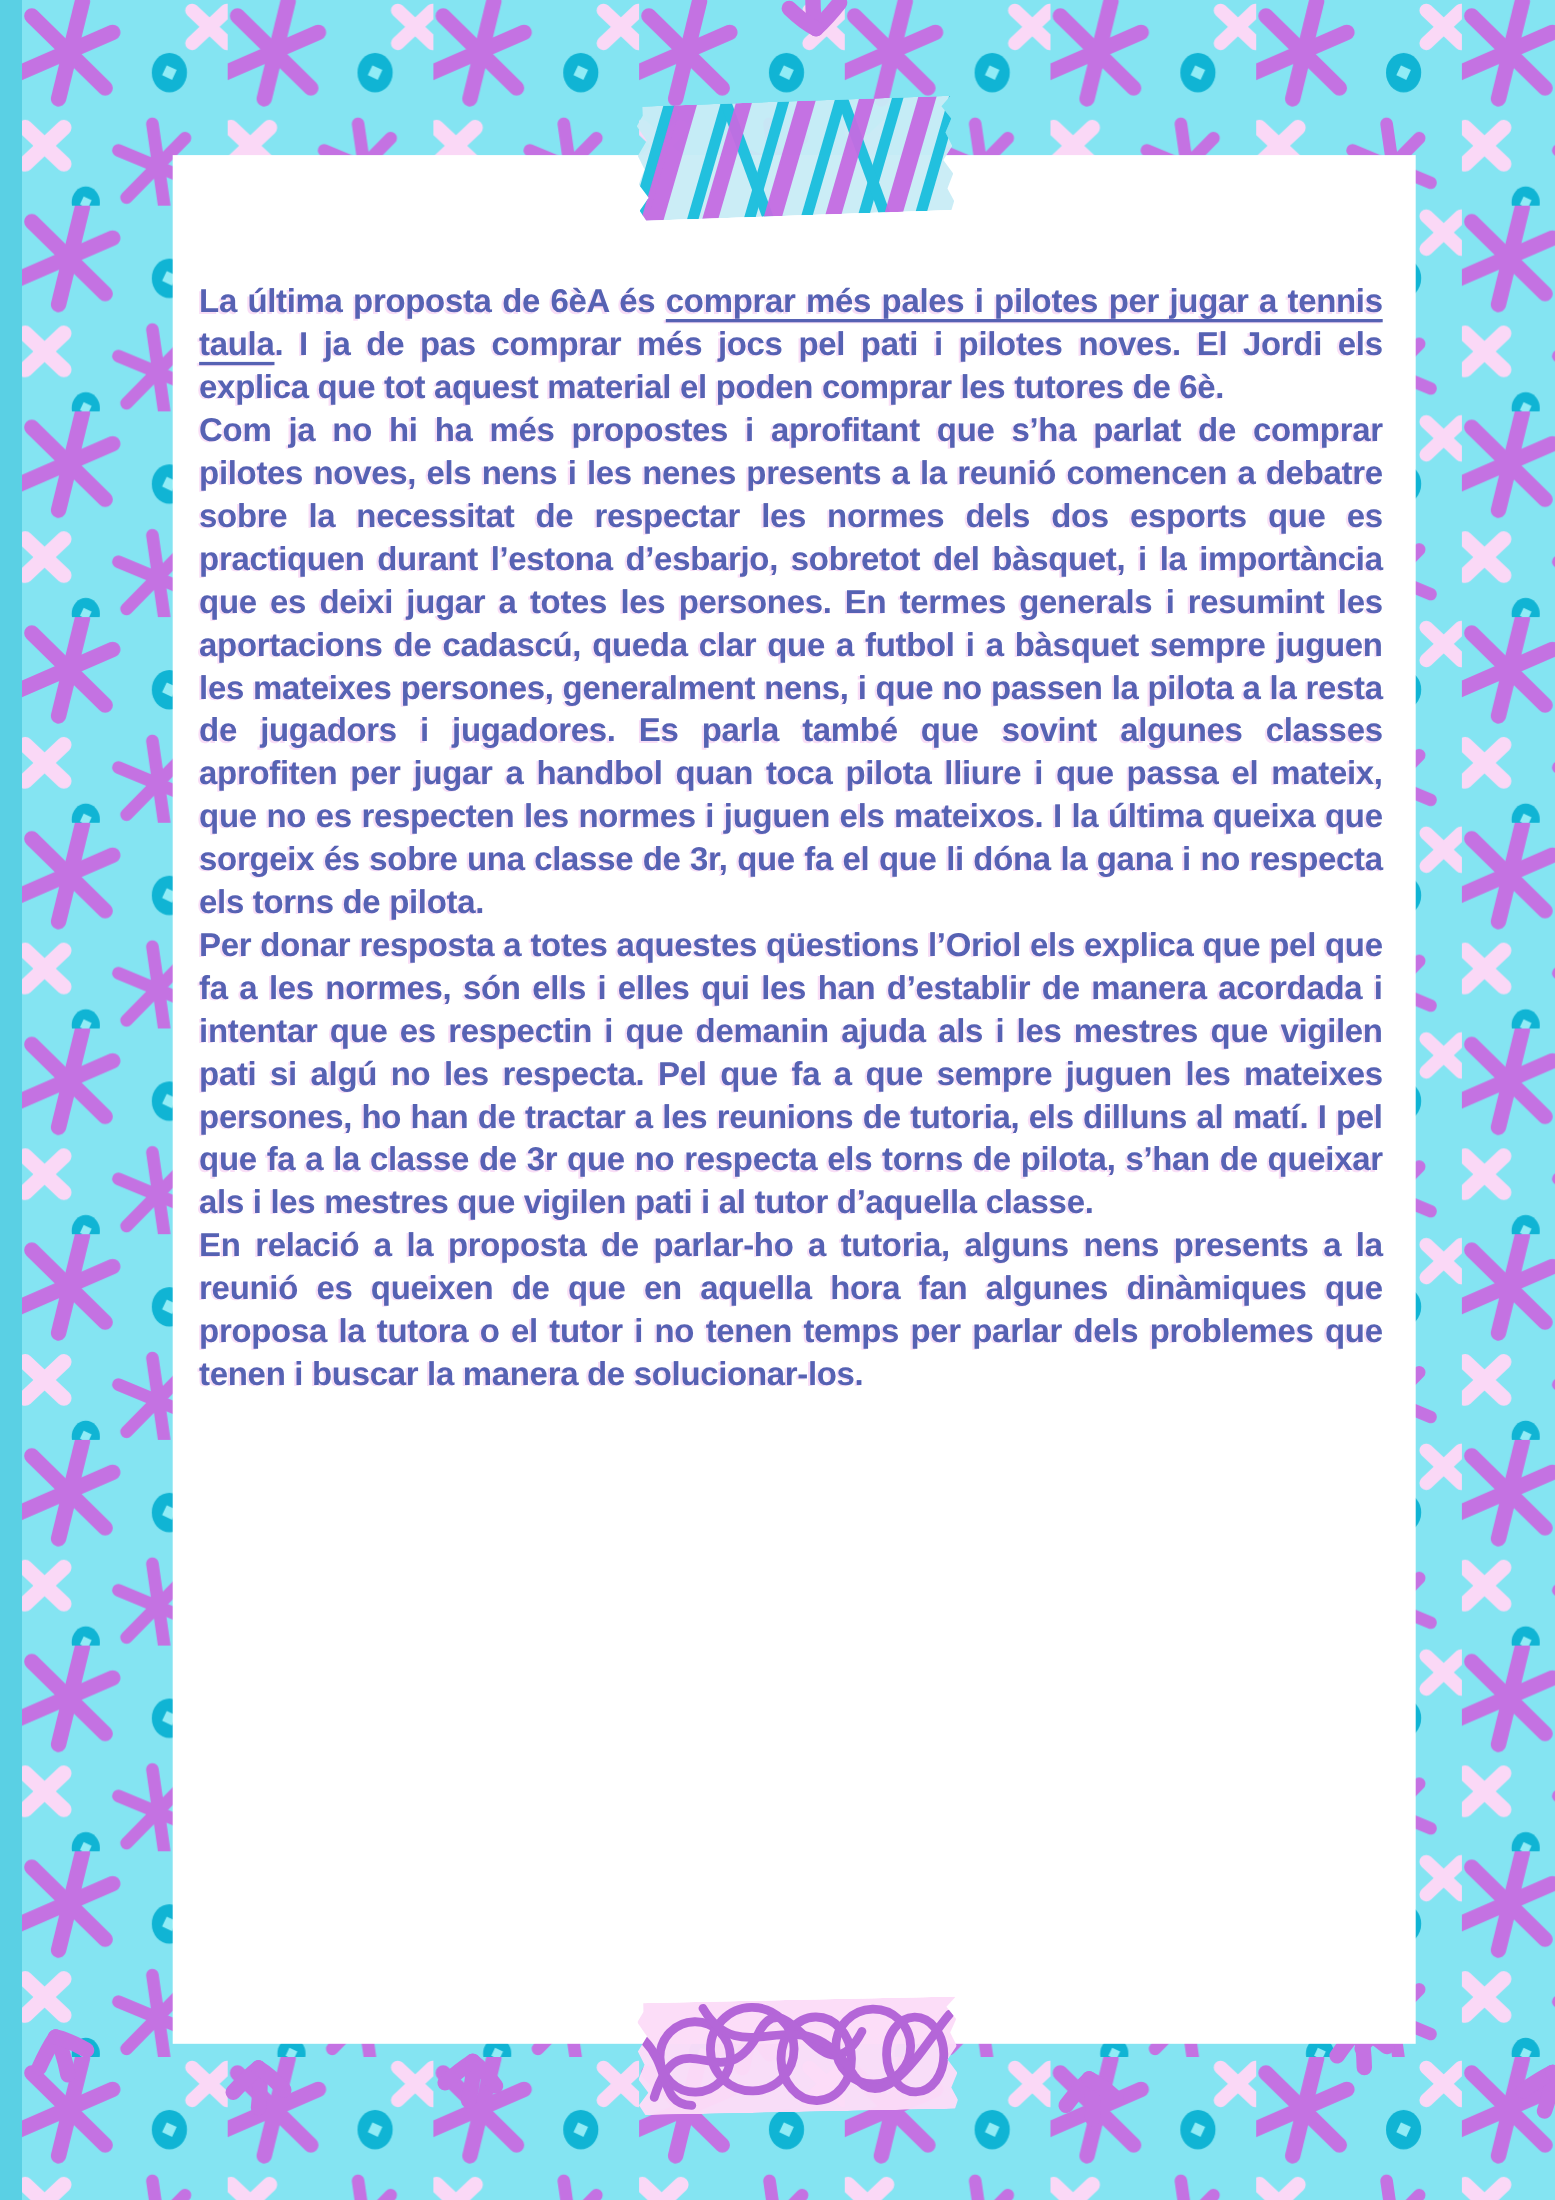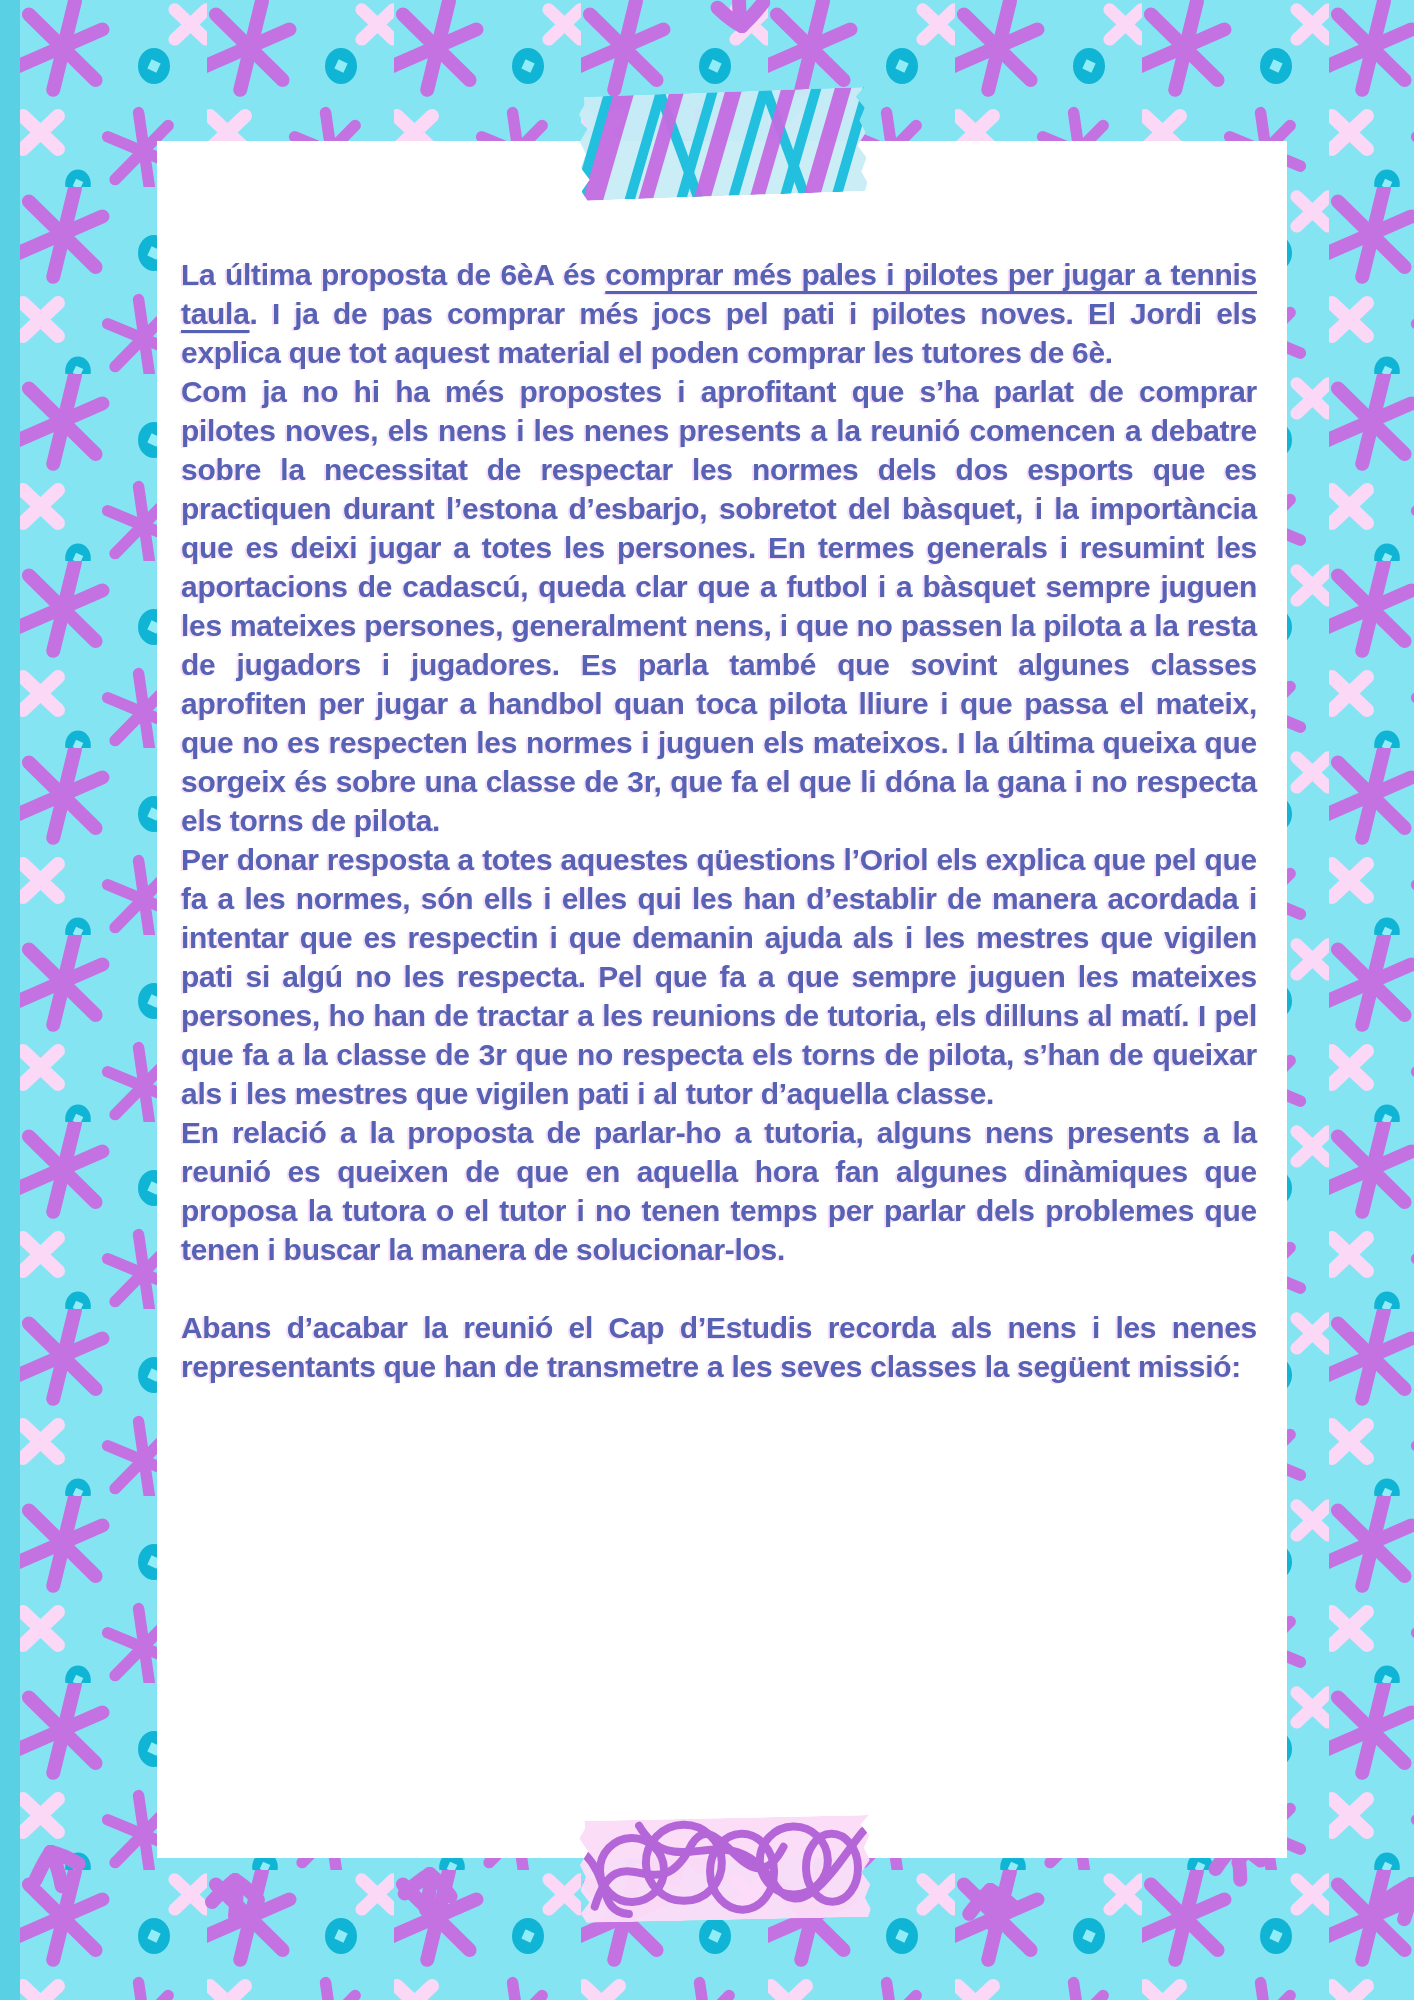--- a/index.html
+++ b/index.html
@@ -98,21 +98,20 @@
   <div class="paper">
 
     <p class="intro"><span>La última proposta de 6èA és </span><span class="underlined">comprar més pales i pilotes per jugar a tennis taula</span><span>. I ja de pas comprar més jocs pel pati i pilotes noves. El Jordi els explica que tot aquest material el poden comprar les tutores de 6è.</span></p>
 
     <p class="para">Com ja no hi ha més propostes i aprofitant que s’ha parlat de comprar pilotes noves, els nens i les nenes presents a la reunió comencen a debatre sobre la necessitat de respectar les normes dels dos esports que es practiquen durant l’estona d’esbarjo, sobretot del bàsquet, i la importància que es deixi jugar a totes les persones. En termes generals i resumint les aportacions de cadascú, queda clar que a futbol i a bàsquet sempre juguen les mateixes persones, generalment nens, i que no passen la pilota a la resta de jugadors i jugadores. Es parla també que sovint algunes classes aprofiten per jugar a handbol quan toca pilota lliure i que passa el mateix, que no es respecten les normes i juguen els mateixos. I la última queixa que sorgeix és sobre una classe de 3r, que fa el que li dóna la gana i no respecta els torns de pilota.</p>
 
     <p class="para">Per donar resposta a totes aquestes qüestions l’Oriol els explica que pel que fa a les normes, són ells i elles qui les han d’establir de manera acordada i intentar que es respectin i que demanin ajuda als i les mestres que vigilen pati si algú no les respecta. Pel que fa a que sempre juguen les mateixes persones, ho han de tractar a les reunions de tutoria, els dilluns al matí. I pel que fa a la classe de 3r que no respecta els torns de pilota, s’han de queixar als i les mestres que vigilen pati i al tutor d’aquella classe.</p>
 
     <p class="para">En relació a la proposta de parlar-ho a tutoria, alguns nens presents a la reunió es queixen de que en aquella hora fan algunes dinàmiques que proposa la tutora o el tutor i no tenen temps per parlar dels problemes que tenen i buscar la manera de solucionar-los.</p>
 
-    <p class="para gap-before">Abans d’acabar la reunió el Cap d’Estudis recorda als nens i les nenes representants que han de transmetre a les seves classes la següent missió:</p>
 
 
   </div>
 
   <div class="tape tape-top torn">
     <svg width="286" height="104" viewBox="0 0 286 104" aria-hidden="true">
       <rect width="286" height="104" fill="#c8ecf5" opacity="0.95"></rect>
       <g stroke="#19bedd" stroke-width="10" opacity="0.95">
         <line x1="34" y1="-12" x2="-8" y2="116"></line>
         <line x1="86" y1="-12" x2="44" y2="116"></line>

